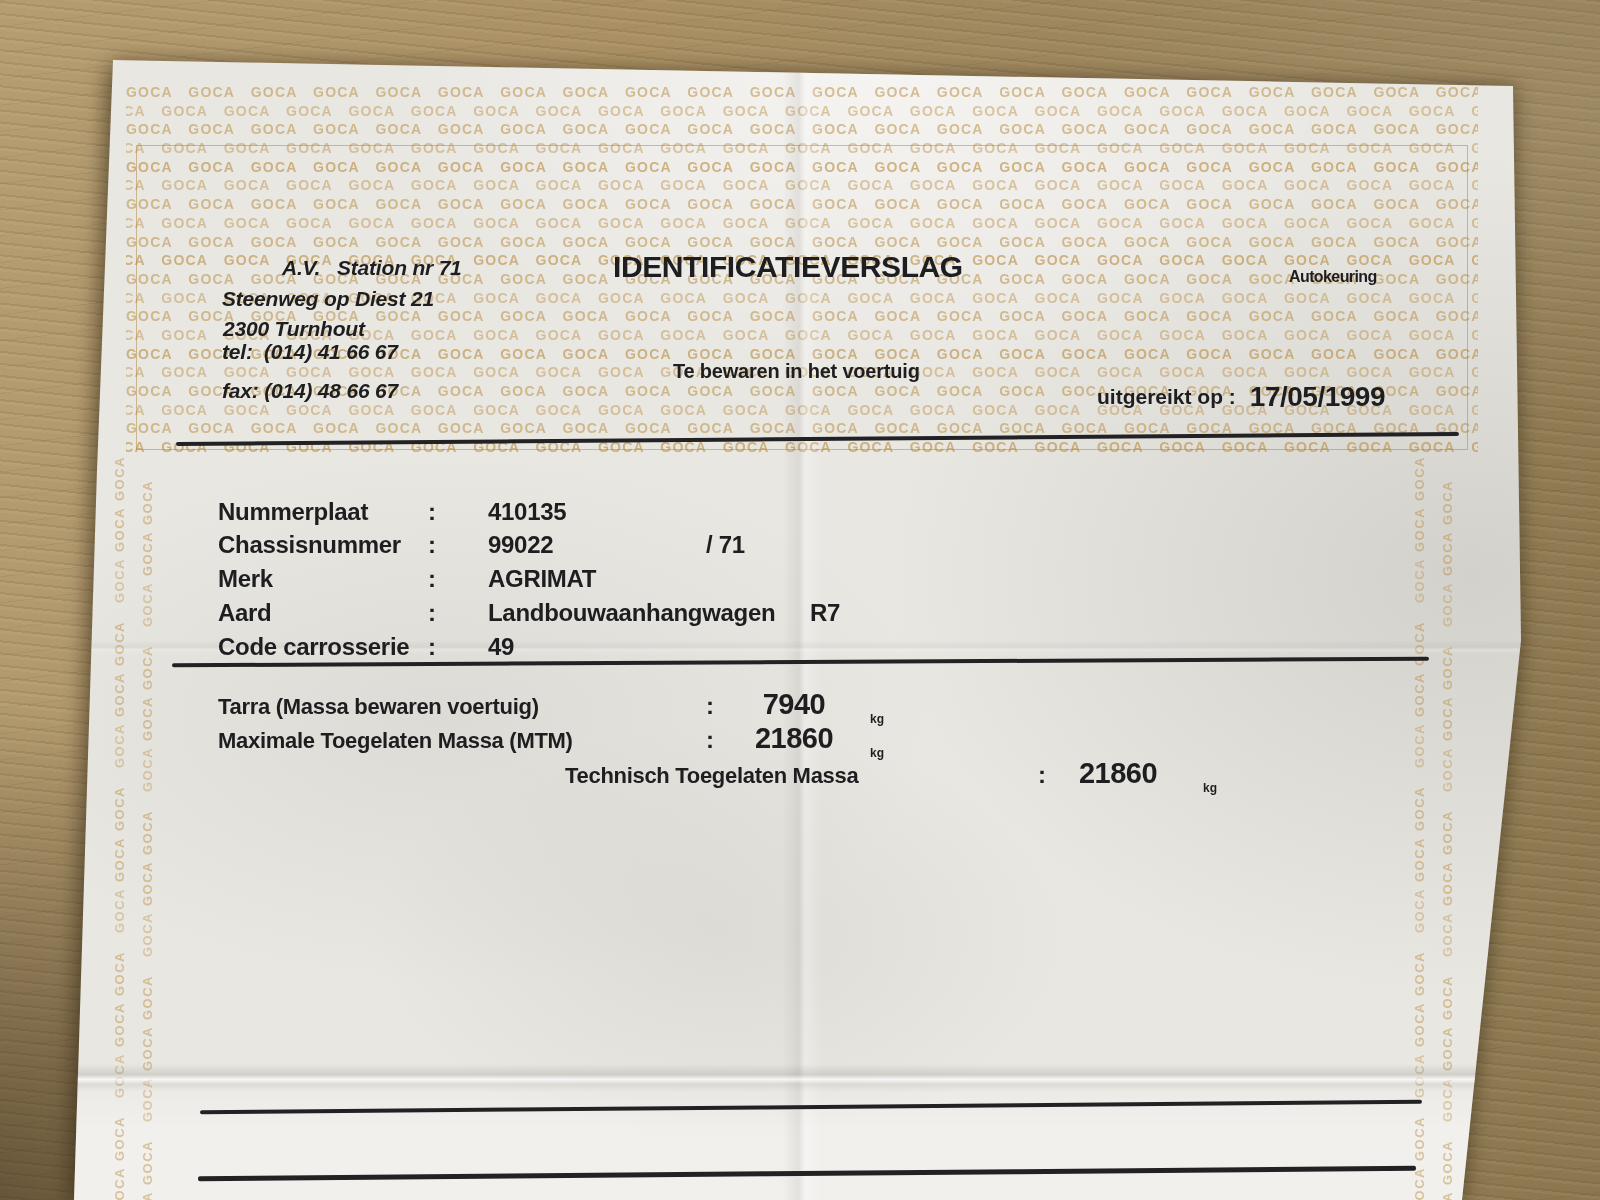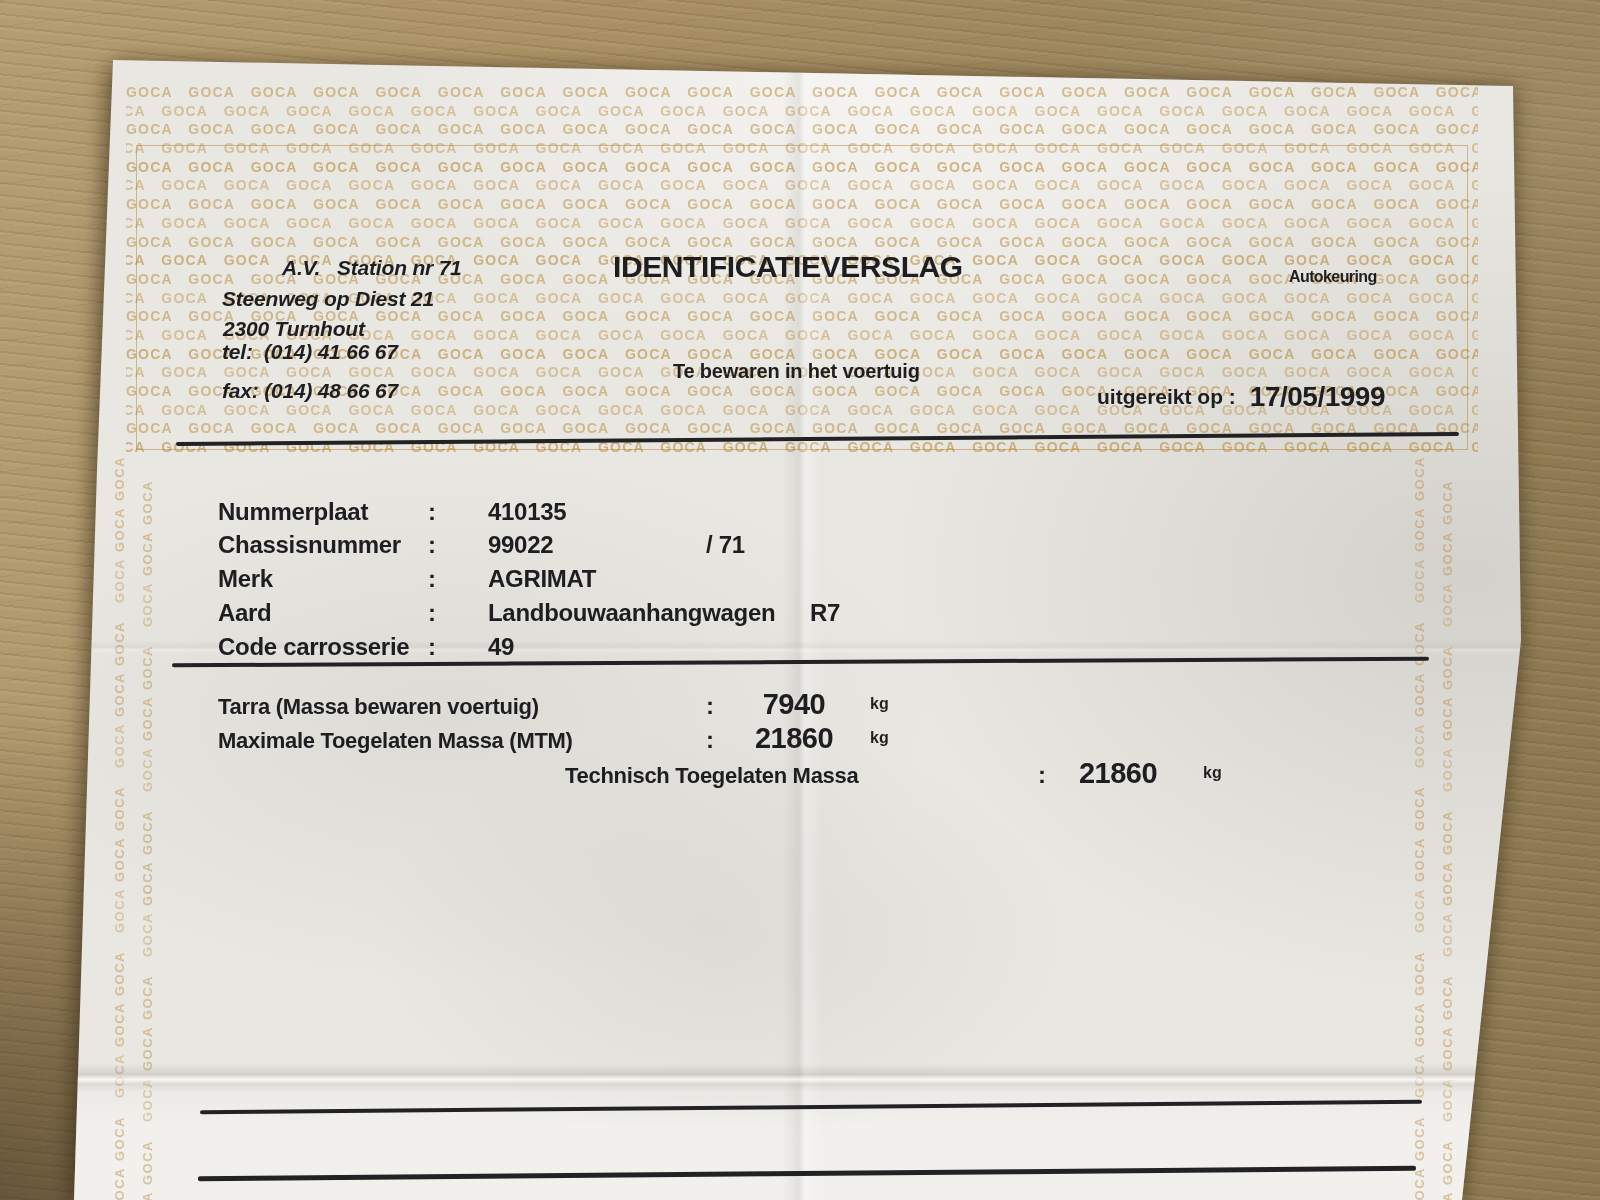--- a/index.html
+++ b/index.html
@@ -61,21 +61,21 @@
   .f-sep{left:210px;}
   .f-value{left:270px;}
   .x-chassis{left:488px;}
   .x-aard{left:592px;}
   
   .mrow{position:absolute;left:218px;width:1250px;height:34px;color:var(--ink,#1e1e20);font-weight:700;white-space:pre;}
   .mrow span{position:absolute;}
   .m-label{left:0;top:4px;font-size:22px;letter-spacing:-.3px;}
   .m-sep{left:488px;top:2px;font-size:24px;}
   .m-value{left:522px;top:-2px;width:108px;text-align:center;font-size:29px;letter-spacing:-.5px;}
-  .m-unit{left:652px;top:5px;font-size:16px;}
+  .m-unit{left:652px;top:22px;font-size:12px;}
   .mrow.tech{left:565px;}
   .mrow.tech .m-sep{left:473px;}
   .mrow.tech .m-value{left:498px;width:110px;}
   .mrow.tech .m-unit{left:638px;}
 </style>
 </head>
 <body>
 
 <div class="stage">
   <div class="paper-wrap">

